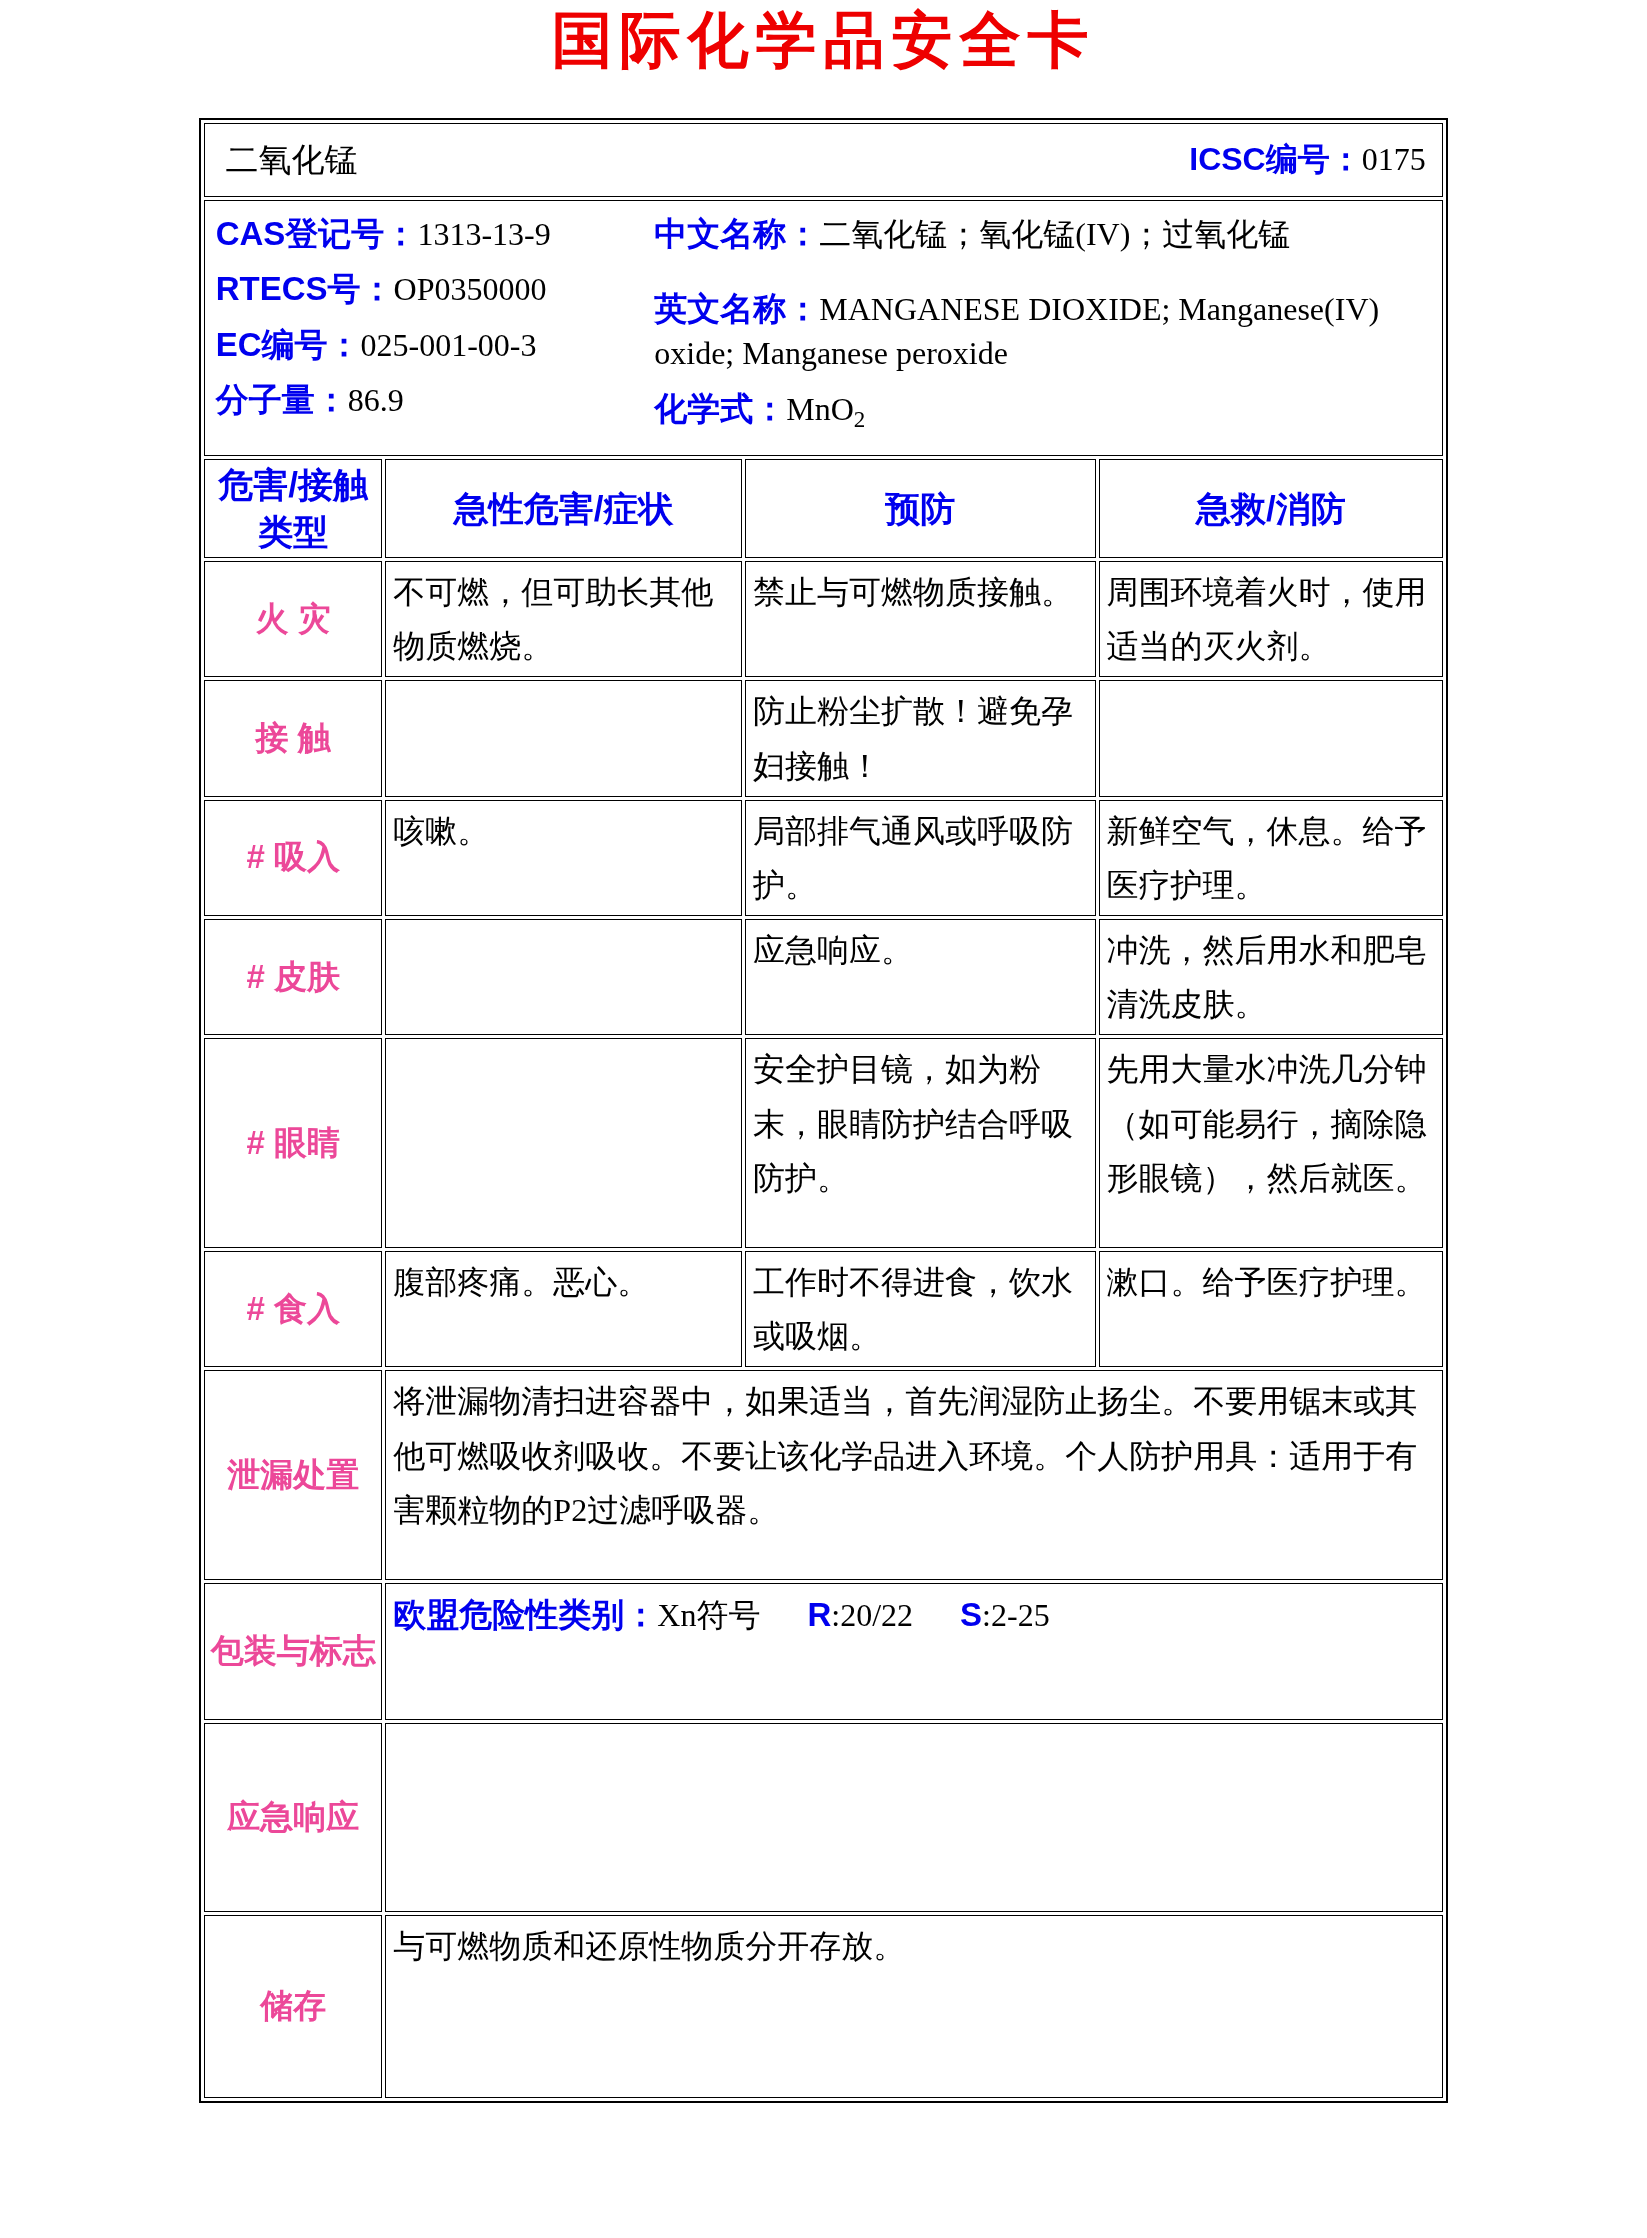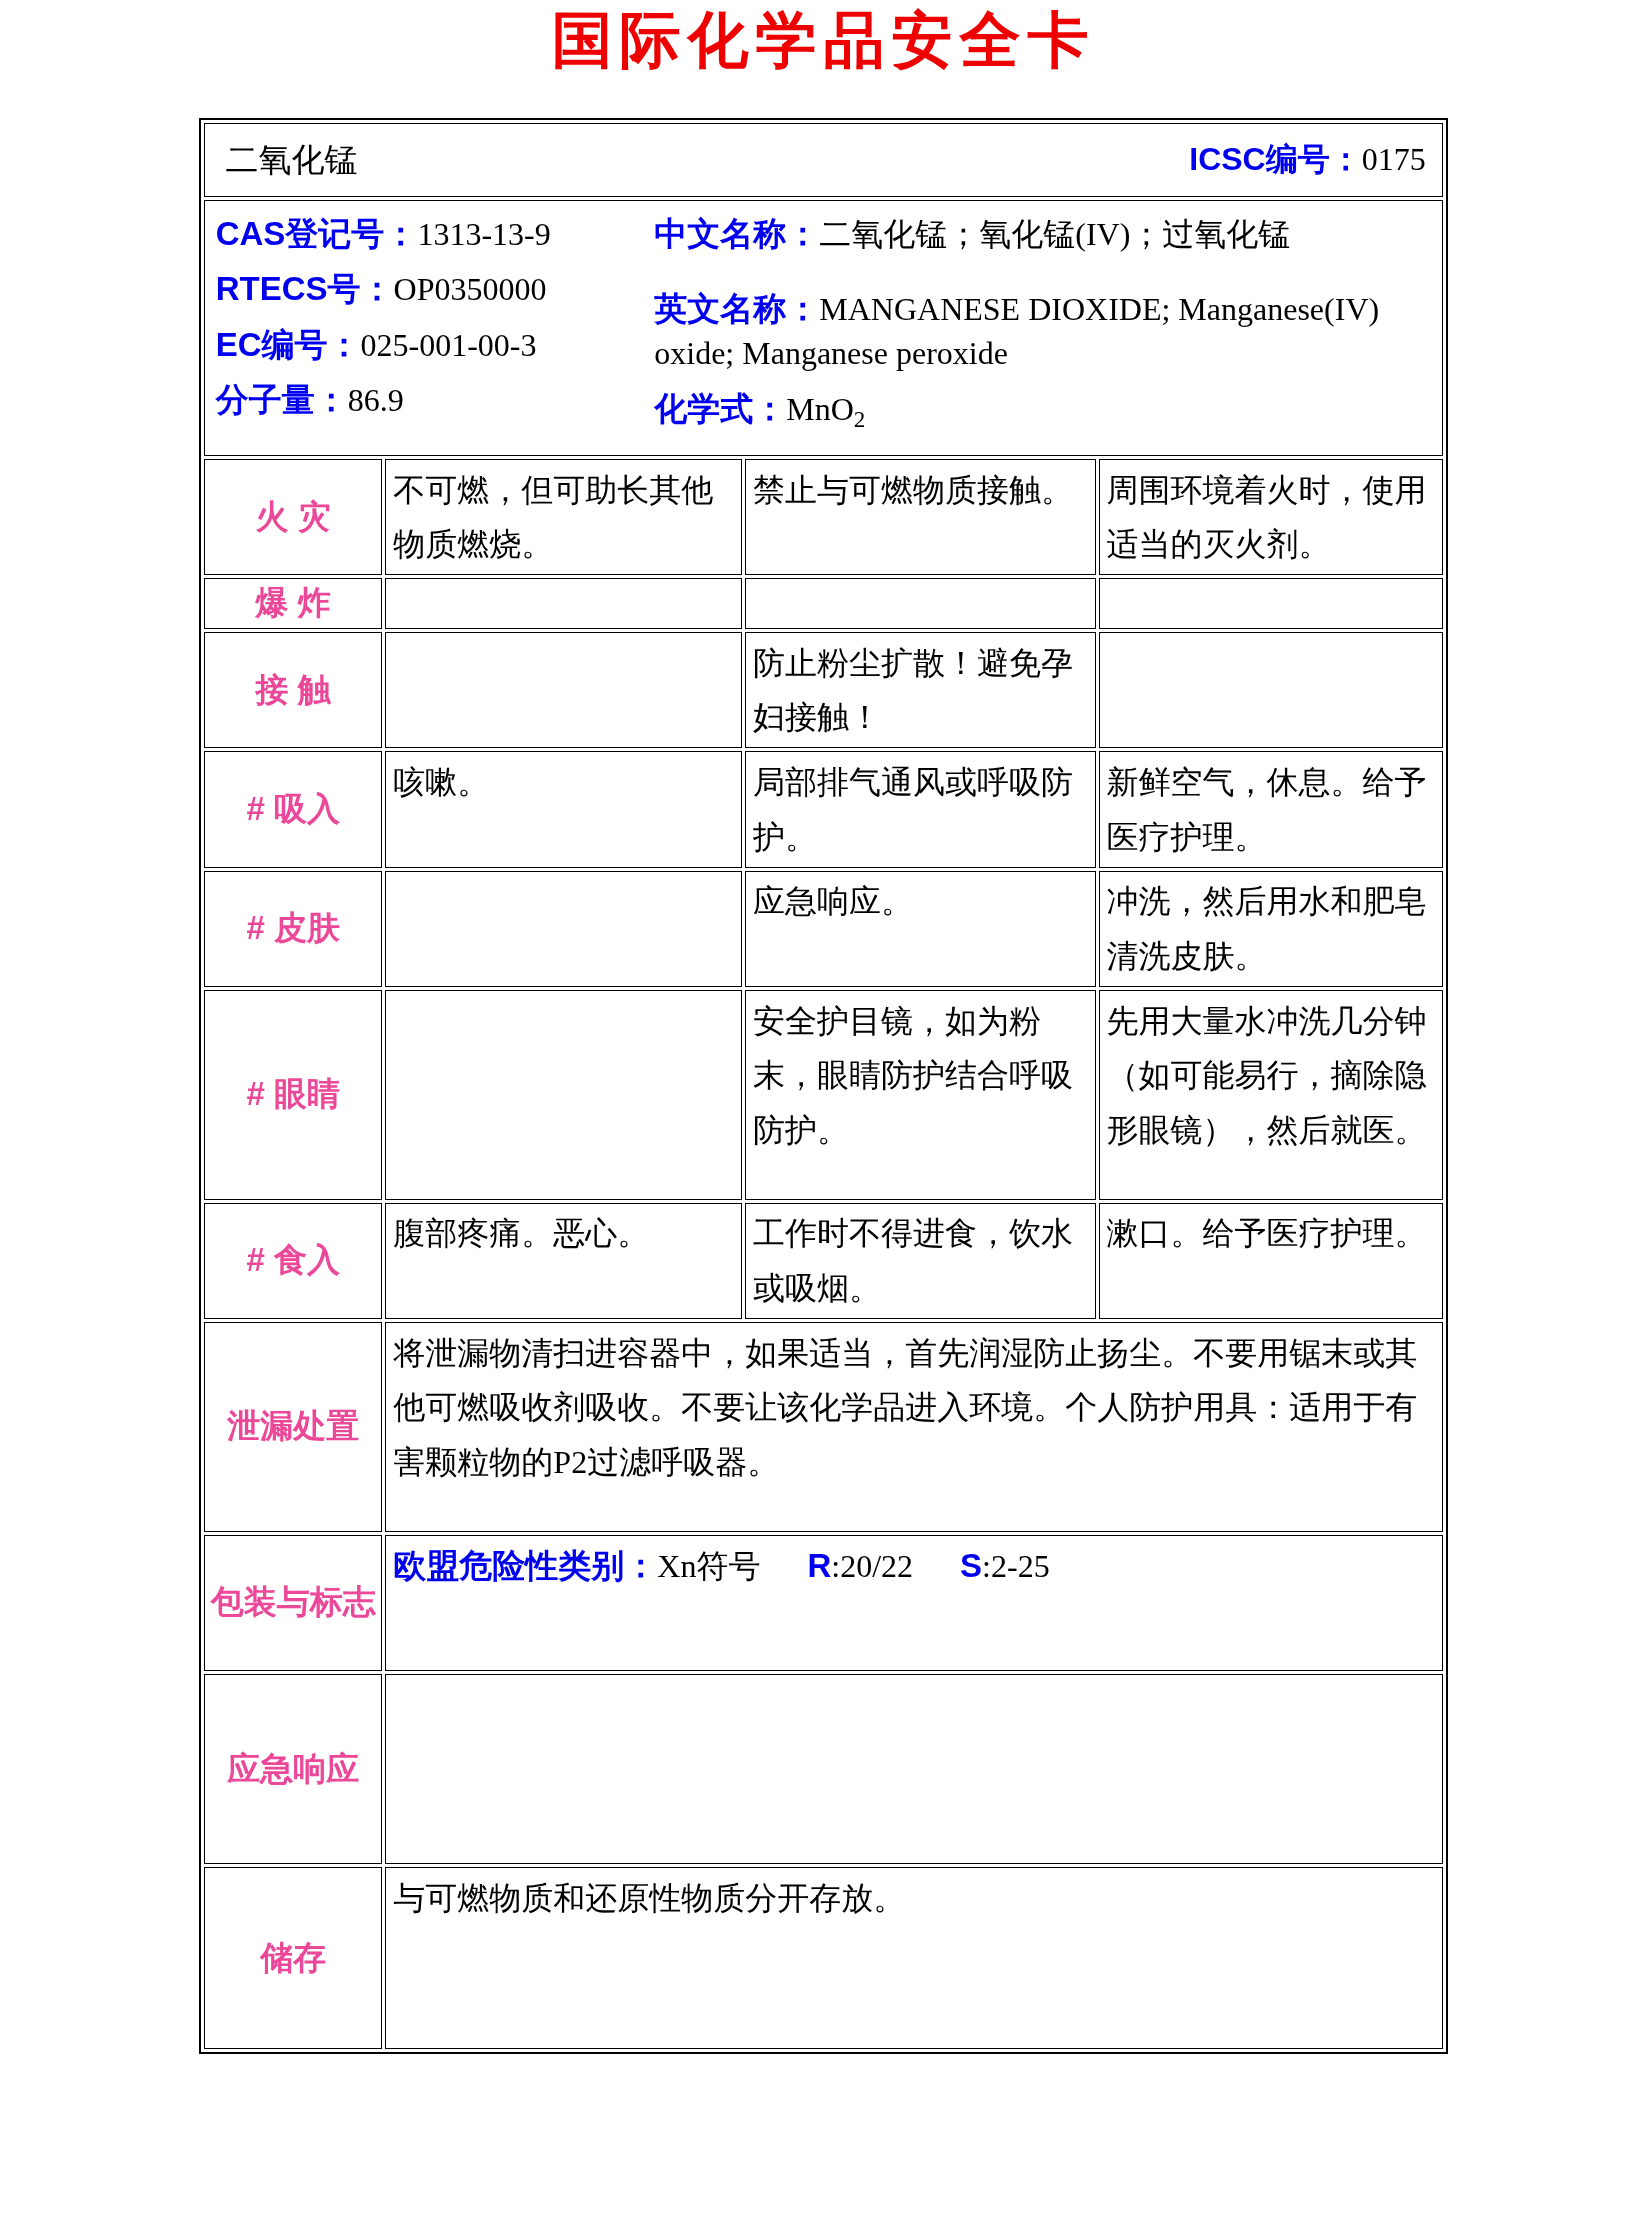--- a/index.html
+++ b/index.html
@@ -146,34 +146,34 @@
             <span class="blue-label">英文名称：</span><span>MANGANESE DIOXIDE; Manganese(IV) oxide; Manganese peroxide</span>
           </div>
           <div class="info-line formula-line">
             <span class="blue-label">化学式：</span><span><span>MnO</span><sub>2</sub></span>
           </div>
         </div>
       </div>
     </td>
   </tr>
 
+  <tr class="h140">
+    <td class="header-cell">危害/接触类型</td>
+    <td class="header-cell">急性危害/症状</td>
+    <td class="header-cell">预防</td>
+    <td class="header-cell">急救/消防</td>
+  </tr>
 
   <tr class="h150">
     <td class="label-cell">火 灾</td>
     <td class="content-cell">不可燃，但可助长其他物质燃烧。</td>
     <td class="content-cell">禁止与可燃物质接触。</td>
     <td class="content-cell">周围环境着火时，使用适当的灭火剂。</td>
   </tr>
 
-  <tr class="h62">
-    <td class="label-cell">爆 炸</td>
-    <td class="content-cell"></td>
-    <td class="content-cell"></td>
-    <td class="content-cell"></td>
-  </tr>
 
   <tr class="h150">
     <td class="label-cell">接 触</td>
     <td class="content-cell"></td>
     <td class="content-cell">防止粉尘扩散！避免孕妇接触！</td>
     <td class="content-cell"></td>
   </tr>
 
   <tr class="h150">
     <td class="label-cell"># 吸入</td>

